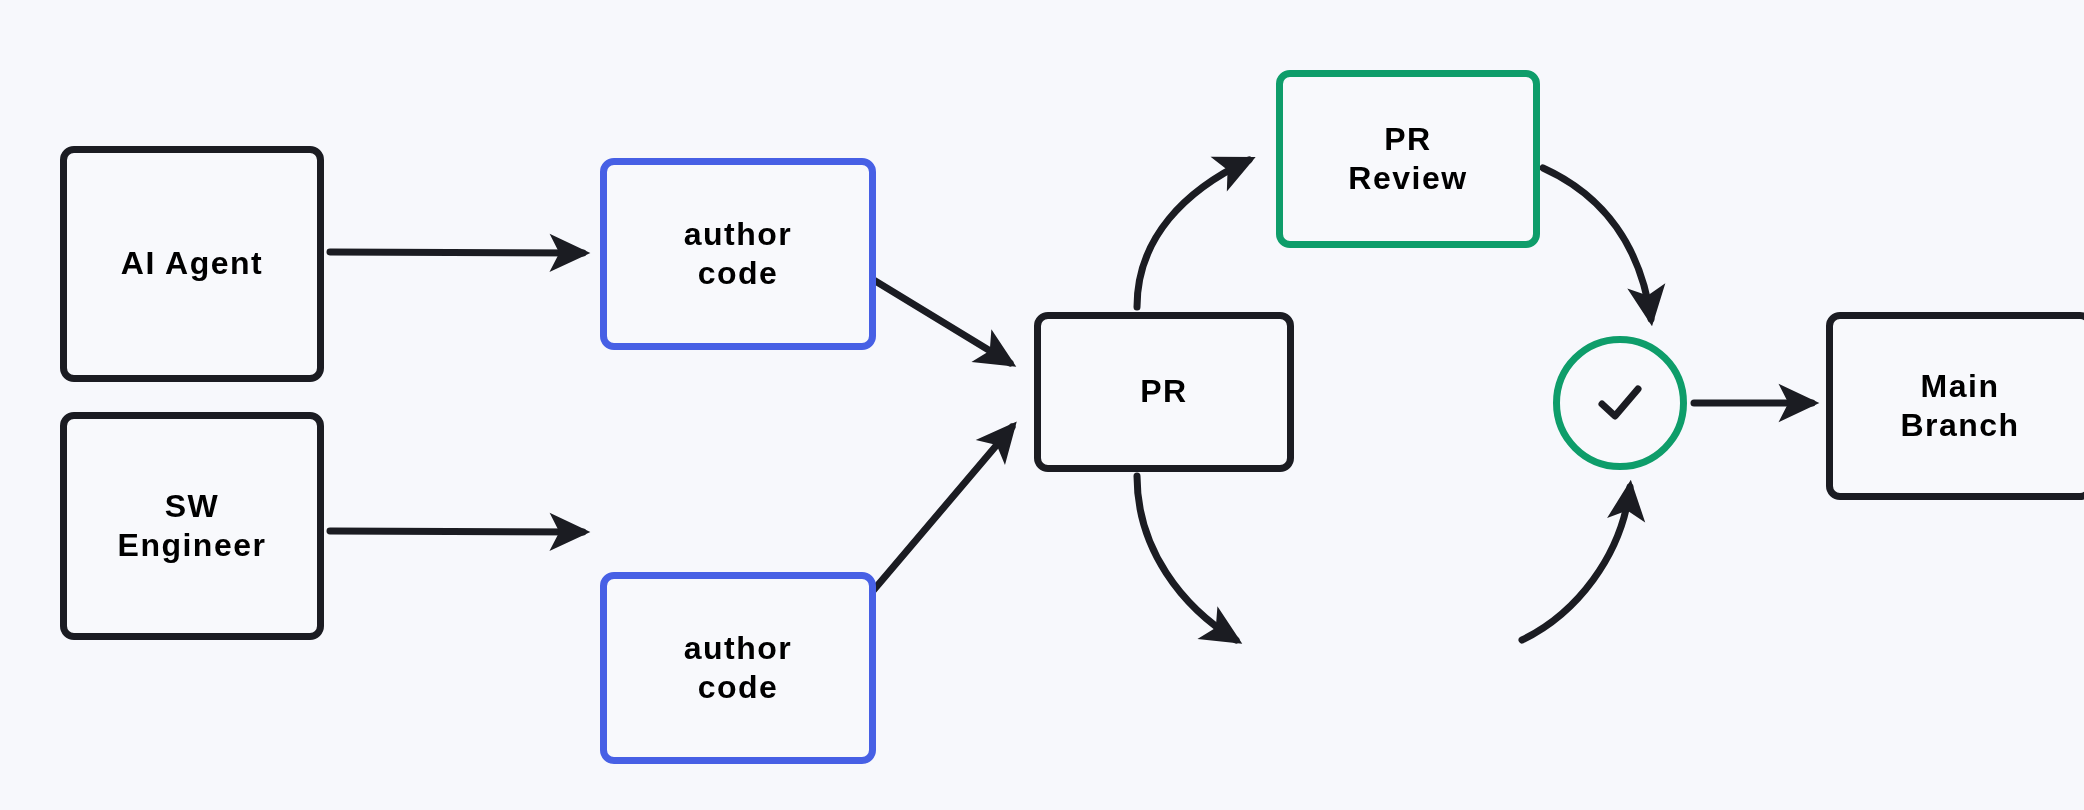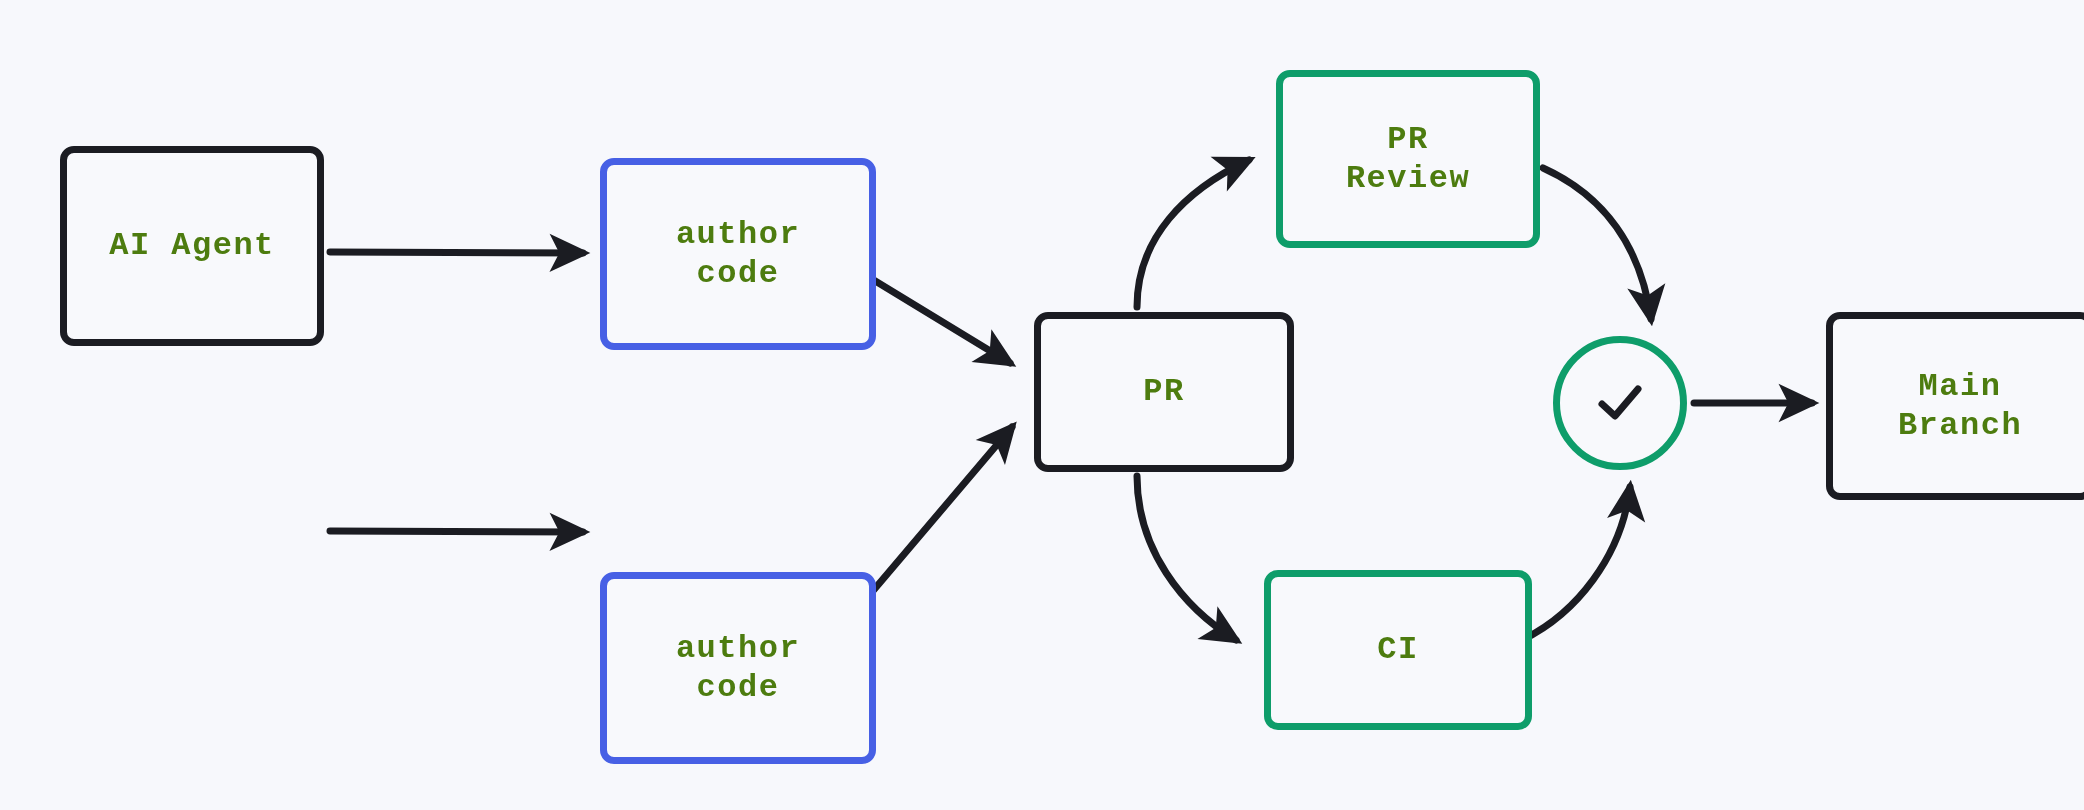--- a/index.html
+++ b/index.html
@@ -22,23 +22,23 @@
     position: absolute;
     box-sizing: border-box;
     background: #f8f9fc;
     border-style: solid;
     display: flex;
     align-items: center;
     justify-content: center;
     text-align: center;
   }
   .node .label {
-    font-family: Liberation Mono, monospace;
+    font-family: Liberation Sans, sans-serif;
     font-weight: 700;
-    color: #4d7c0f;
+    color: #000000;
     letter-spacing: 1.5px;
     line-height: 1.22;
     white-space: pre-line;
   }
   .node-dark {
     border-color: #1b1c22;
     border-width: 7px;
     border-radius: 14px;
   }
   .node-blue {
@@ -46,21 +46,21 @@
     border-width: 7px;
     border-radius: 14px;
     align-items: center;
   }
   .node-green {
     border-color: #0e9d6a;
     border-width: 7px;
     border-radius: 14px;
   }
   
-  #node-ai-agent      { left: 60px;   top: 146px; width: 264px; height: 200px; }
+  #node-ai-agent      { left: 60px;   top: 146px; width: 264px; height: 236px; }
   #node-sw-engineer   { left: 60px;   top: 412px; width: 264px; height: 228px; }
   #node-author-code-1 { left: 600px;  top: 158px; width: 276px; height: 192px; }
   #node-author-code-2 { left: 600px;  top: 572px; width: 276px; height: 192px; }
   #node-pr            { left: 1034px; top: 312px; width: 260px; height: 160px; }
   #node-pr-review     { left: 1276px; top: 70px;  width: 264px; height: 178px; }
   #node-ci            { left: 1264px; top: 570px; width: 268px; height: 160px; }
   #node-main-branch   { left: 1826px; top: 312px; width: 268px; height: 188px; }
 
   #node-ai-agent .label,
   #node-pr .label,
@@ -125,43 +125,44 @@
       <path d="M 1522 640 C 1576 614 1622 556 1630 487" marker-end="url(#arrowdark)"></path>
 
       <path d="M 1694 403 L 1812 403" marker-end="url(#arrowdark)"></path>
     </g>
   </svg>
 
   <div class="node node-dark" id="node-ai-agent">
     <span class="label">AI Agent</span>
   </div>
 
+  <div class="node node-dark" id="node-sw-engineer">
+    <span class="label">SW
+Engineer</span>
+  </div>
 
   <div class="node node-blue" id="node-author-code-1">
     <span class="label">author
 code</span>
   </div>
 
   <div class="node node-blue" id="node-author-code-2">
     <span class="label">author
 code</span>
   </div>
 
   <div class="node node-dark" id="node-pr">
     <span class="label">PR</span>
   </div>
 
   <div class="node node-green" id="node-pr-review">
     <span class="label">PR
 Review</span>
   </div>
 
-  <div class="node node-green" id="node-ci">
-    <span class="label">CI</span>
-  </div>
 
   <div id="check-circle">
     <svg width="62" height="62" viewBox="0 0 62 62" xmlns="http://www.w3.org/2000/svg">
       <path d="M 13 32 L 26 44 L 49 17" fill="none" stroke="#1b1c22" stroke-width="7" stroke-linecap="round" stroke-linejoin="round"></path>
     </svg>
   </div>
 
   <div class="node node-dark" id="node-main-branch">
     <span class="label">Main
 Branch</span>

